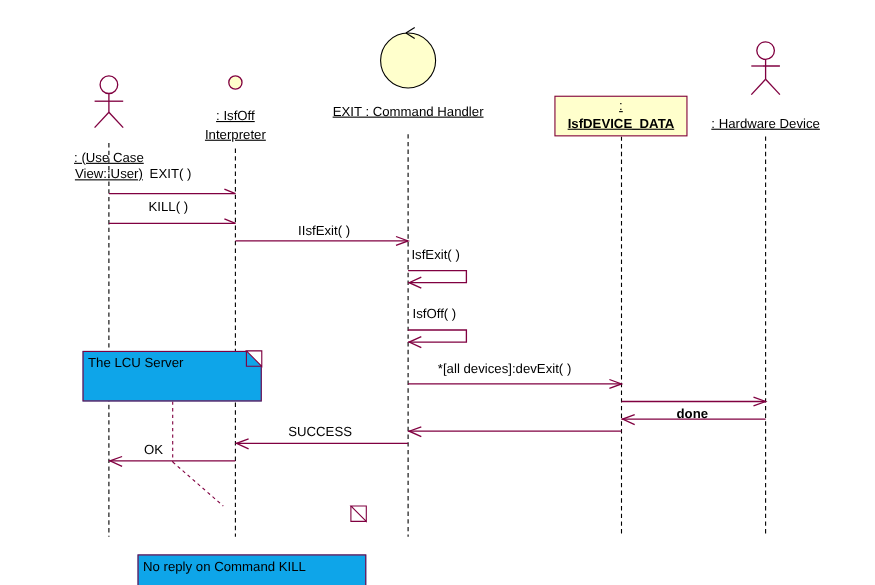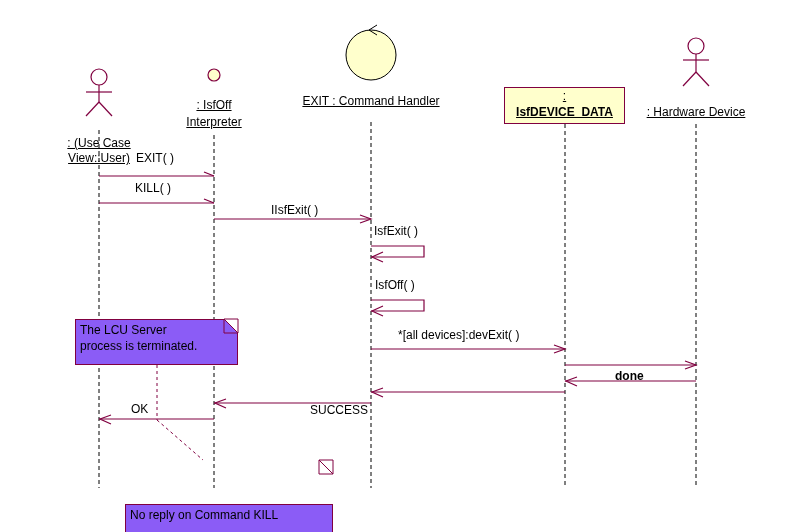--- a/index.html
+++ b/index.html
@@ -2,21 +2,21 @@
 <html><head>
 <meta charset="utf-8">
 <style>
   html, body { margin: 0; padding: 0; background: #ffffff; }
   body { width: 795px; height: 532px; position: relative; overflow: hidden;
          font-family: "Liberation Sans", sans-serif; font-size: 12px; color: #000; }
   svg { position: absolute; left: 0; top: 0; }
   .lbl { position: absolute; white-space: nowrap; font-size: 12px; line-height: 14px; }
   .u { text-decoration: underline; }
   .c { text-align: center; }
-  .note { position: absolute; background: #8b5cf6; border: 1px solid #800040; box-sizing: border-box;
+  .note { position: absolute; background: #0ea5e9; border: 1px solid #800040; box-sizing: border-box;
           font-size: 12px; line-height: 16px; padding: 2px 4px; }
   .box { position: absolute; background: #ffffcc; border: 1px solid #800040; box-sizing: border-box; }
 </style>
 </head>
 <body>
 
 <svg width="795" height="532">
   <g fill="none" stroke="#000" stroke-width="1" stroke-dasharray="4,3">
     <line x1="99" y1="130" x2="99" y2="488"></line>
     <line x1="214" y1="135" x2="214" y2="488"></line>
@@ -128,26 +128,25 @@
 
 <div class="lbl u c" style="left:632px;top:105px;width:128px;">: Hardware Device</div>
 
 <div class="lbl" style="left:136px;top:151px;">EXIT( )</div>
 <div class="lbl" style="left:135px;top:181px;">KILL( )</div>
 <div class="lbl" style="left:271px;top:203px;">IIsfExit( )</div>
 <div class="lbl" style="left:374px;top:224px;">IsfExit( )</div>
 <div class="lbl" style="left:375px;top:278px;">IsfOff( )</div>
 <div class="lbl" style="left:398px;top:328px;text-align:right;">*[all devices]:devExit( )</div>
 <div class="lbl" style="left:615px;top:369px;font-weight:bold;">done</div>
-<div class="lbl" style="left:262px;top:403px;margin-left:48px;">SUCCESS</div>
+<div class="lbl" style="left:262px;top:385px;">SUCCESS</div>
 <div class="lbl" style="left:131px;top:402px;">OK</div>
 
 <div class="note" style="left:75px;top:319px;width:163px;height:46px;">
   <div>The LCU Server</div>
-  <div>process is terminated.</div>
 </div>
 <div class="note" style="left:125px;top:460px;width:208px;height:46px;margin-top:44px;">
   <div>No reply on Command KILL</div>
 </div>
 
 <svg width="795" height="532" style="pointer-events:none">
   <g stroke="#800040" stroke-width="1" fill="#ffffff">
     <polygon points="224,319 238,319 238,333"></polygon>
     <polyline points="224,319 224,333 238,333" fill="none"></polyline>
     <polygon points="319,460 333,460 333,474"></polygon>

